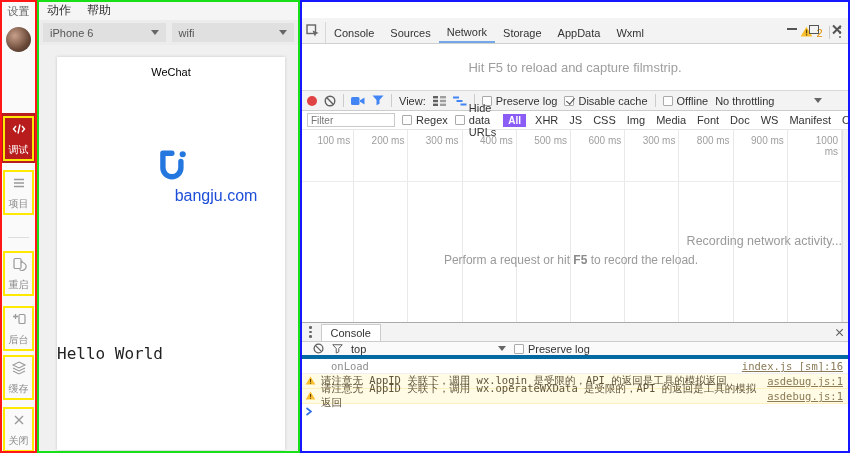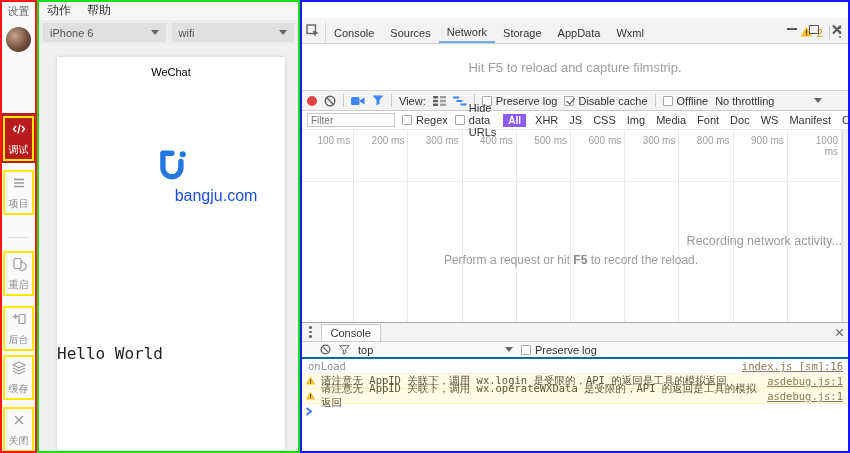--- a/index.html
+++ b/index.html
@@ -116,27 +116,27 @@
   .con-tabs { height:19px; background:#f3f3f3; border-bottom:1px solid #ccc; display:flex;
               align-items:stretch; }
   .con-tab { margin-left:6px; background:#fff; border:1px solid #ccc; border-bottom:none;
              padding:0 9px; font-size:11px; color:#333; display:flex; align-items:center;
              margin-top:1px; cursor:pointer; }
   .con-close { margin-left:auto; align-self:center; margin-right:6px; position:relative;
                width:9px; height:9px; cursor:pointer; }
   .con-close::before,.con-close::after { content:""; position:absolute; left:4px; top:0;
                width:1.4px; height:9px; background:#555; }
   .con-close::before { transform:rotate(45deg); } .con-close::after { transform:rotate(-45deg); }
-  .con-toolbar { height:17px; background:#fafafa; border-bottom:2px solid #0369a1; display:flex;
-                 align-items:center; gap:8px; padding:0 20px; font-size:11px; color:#333; }
+  .con-toolbar { height:17px; background:#fafafa; border-bottom:4px solid #0369a1; display:flex;
+                 align-items:center; gap:8px; padding:0 13px; font-size:11px; color:#333; }
   .ctx-select { width:155px; display:flex; justify-content:space-between; align-items:center; cursor:pointer; }
   .crow { display:flex; align-items:center; gap:5px; padding:0 7px 0 5px; height:15px;
           font-size:10.5px; font-family:"DejaVu Sans Mono","Liberation Mono",monospace;
           border-bottom:1px solid #f0f0f0; }
-  .crow.plain { color:#8e8e8e; padding-left:8px;gap:30px; }
+  .crow.plain { color:#8e8e8e; padding-left:31px;gap:30px; }
   .crow.warn { background:#fffbe5; border-bottom:1px solid #fff0c0; color:#5f5338; }
   .clink { margin-left:auto; color:#8a7a55; text-decoration:underline; cursor:pointer; white-space:nowrap; }
   .crow.prompt { border-bottom:none; }
 </style>
 </head>
 <body>
 
 <div id="app">
 
   <div class="sidebar">

